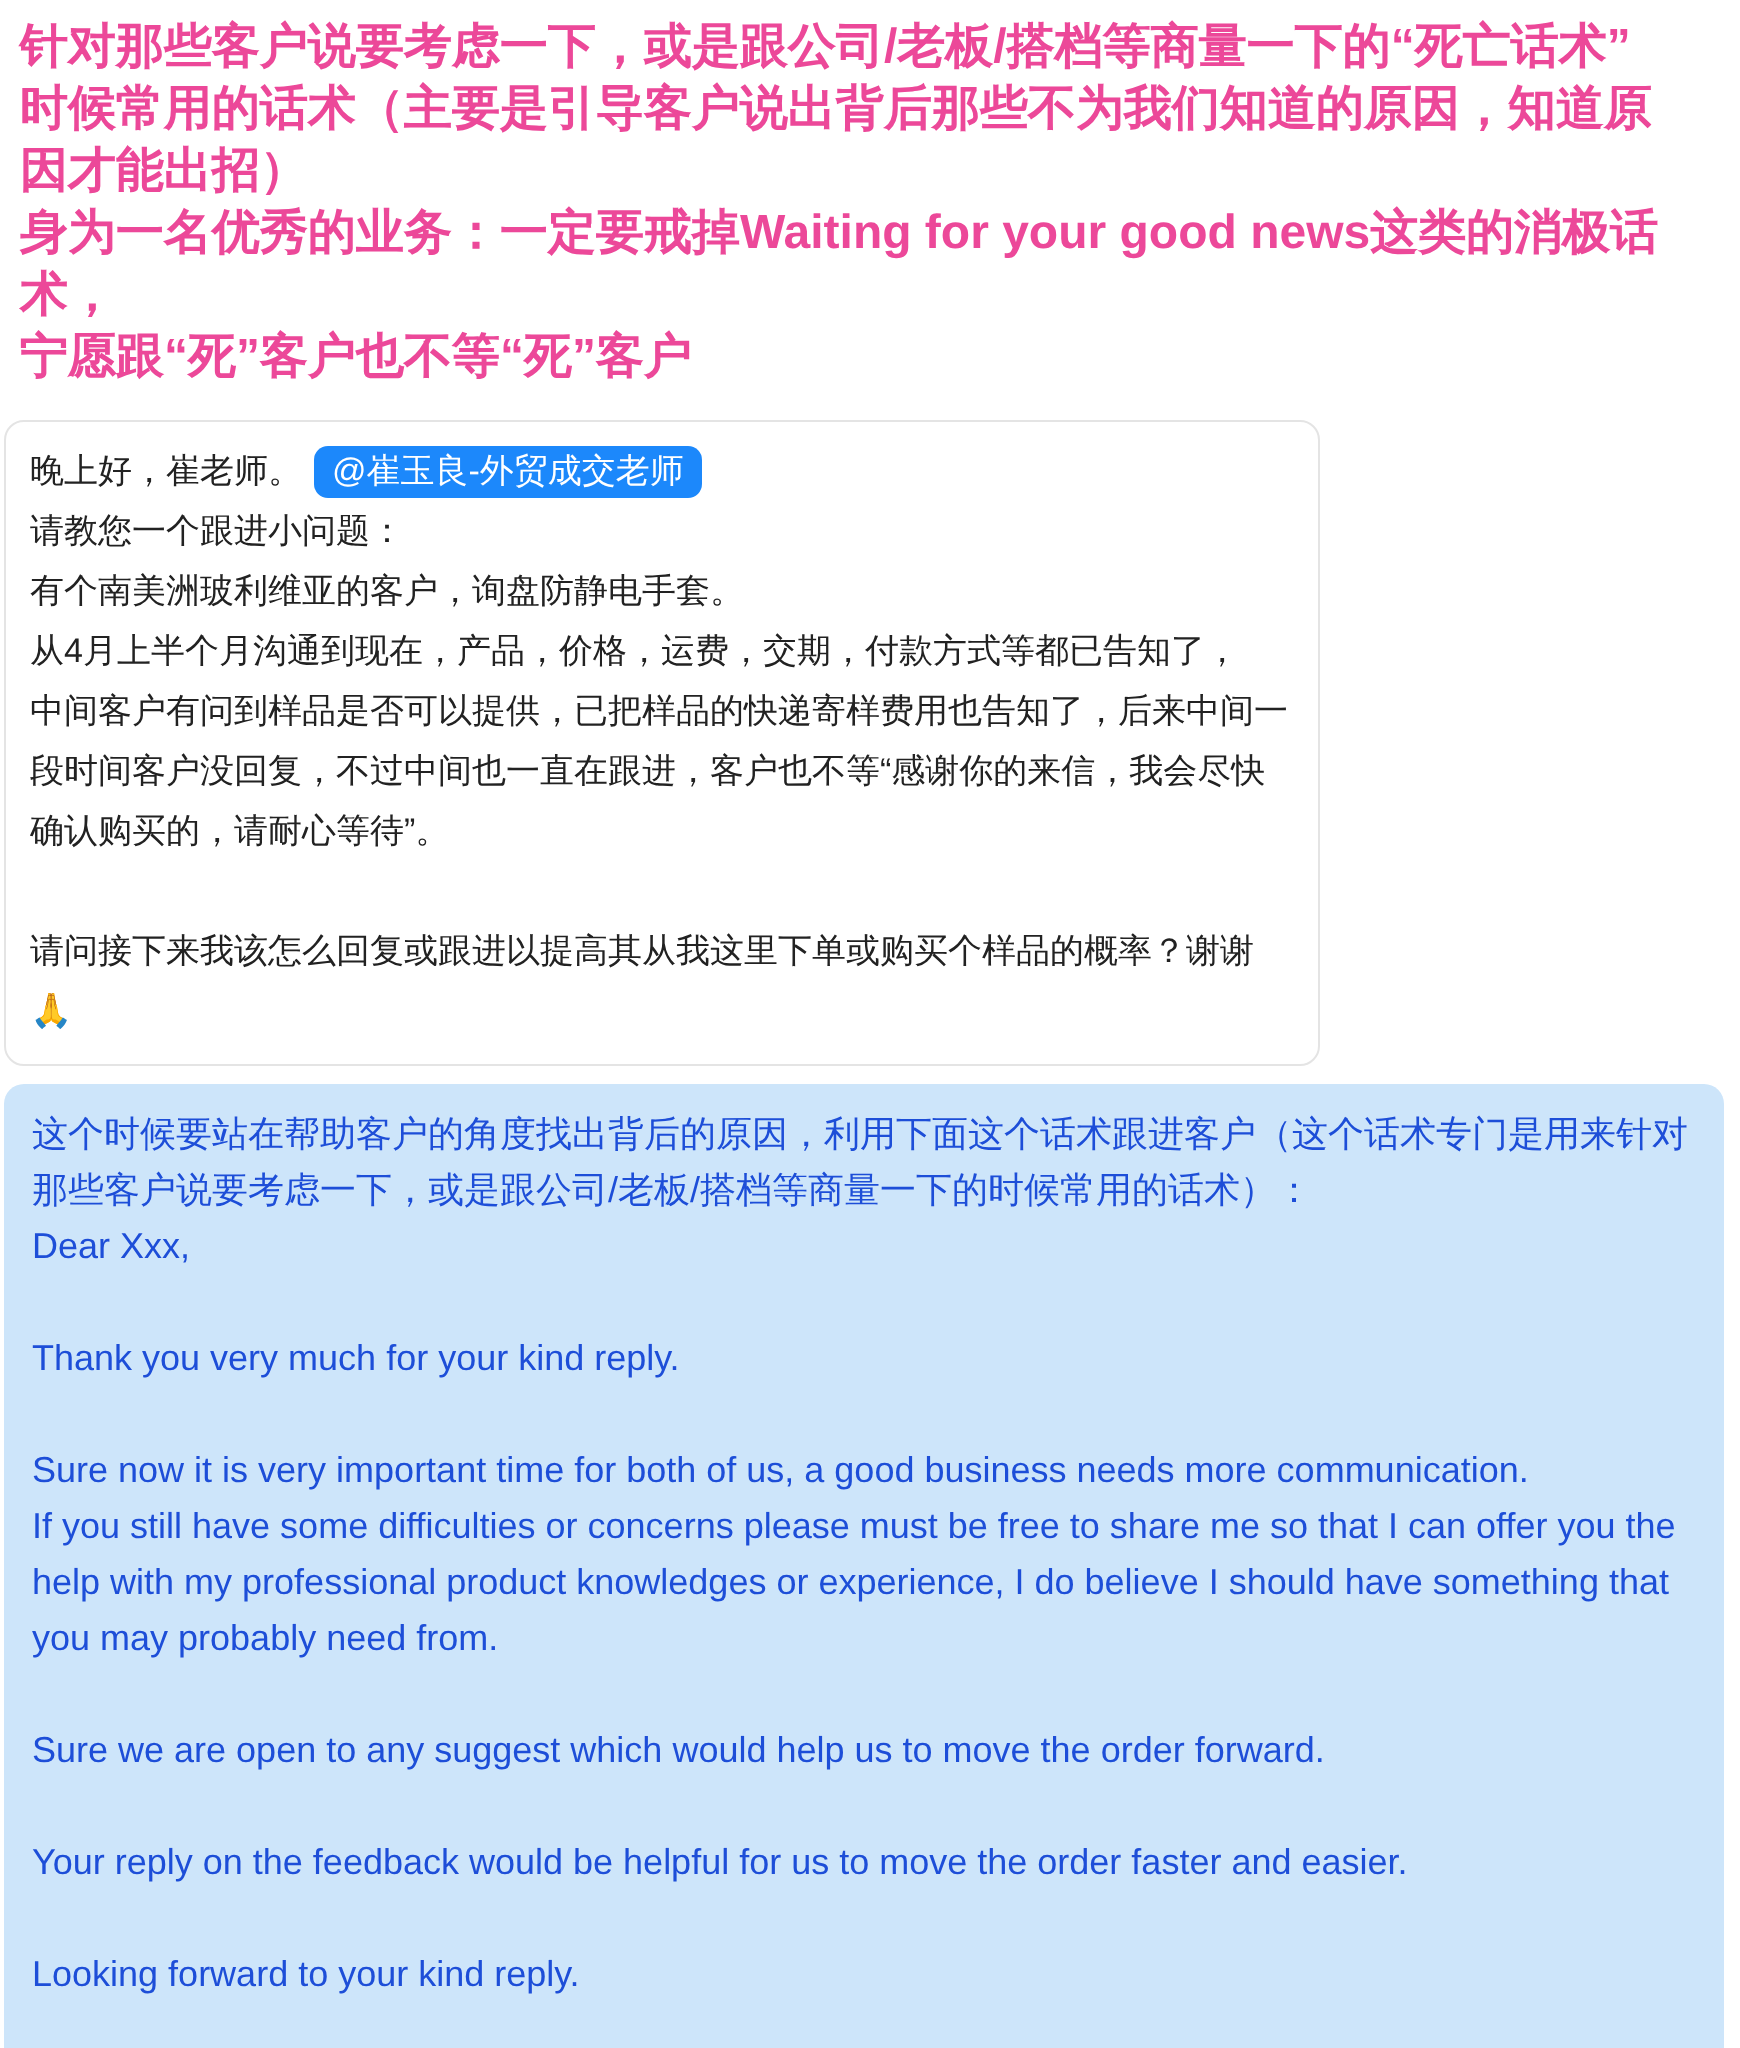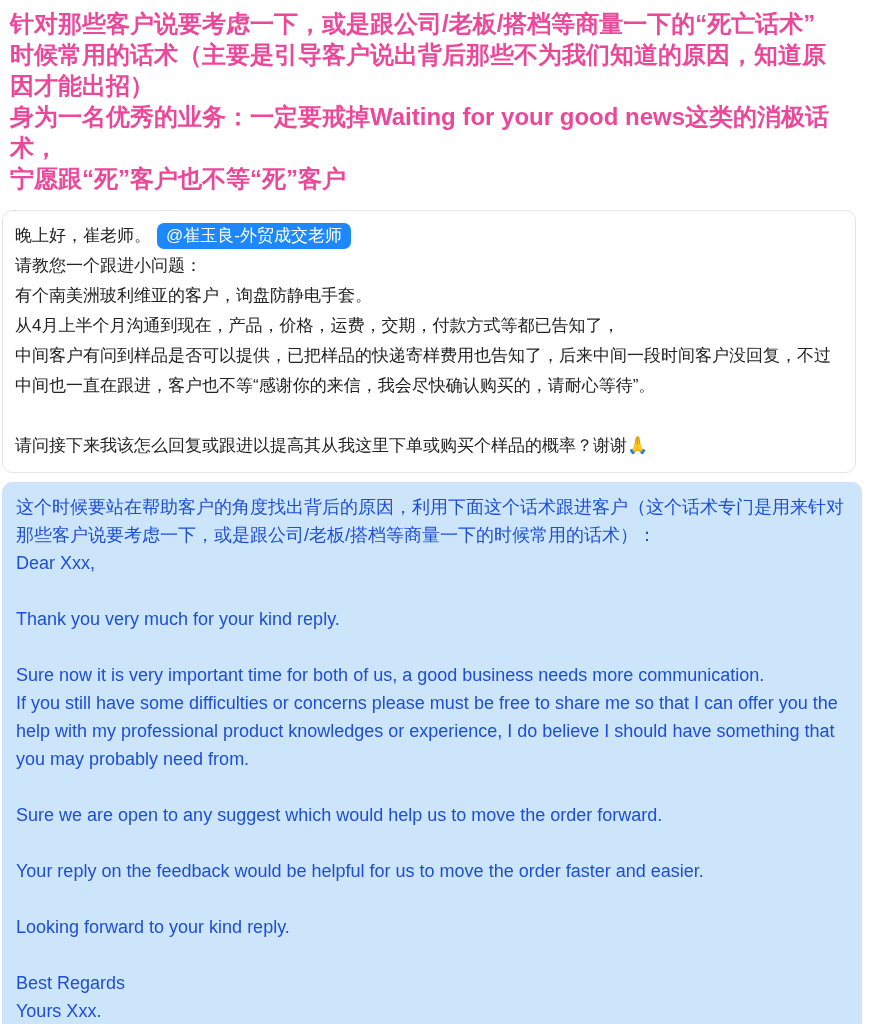--- a/index.html
+++ b/index.html
@@ -17,21 +17,21 @@
     color: #ec4899;
     font-weight: bold;
     font-size: 24px;
     line-height: 31px;
     letter-spacing: 0;
   }
 
   
   .question-card {
     box-sizing: border-box;
-    width: 854px;
+    width: 658px;
     margin: 5px 4px 0 2px;
     background: #ffffff;
     border: 1px solid #e4e4e4;
     border-radius: 10px;
     padding: 10px 12px 11px 12px;
     color: #222222;
     font-size: 17px;
     line-height: 30px;
   }
   .greeting-line {

